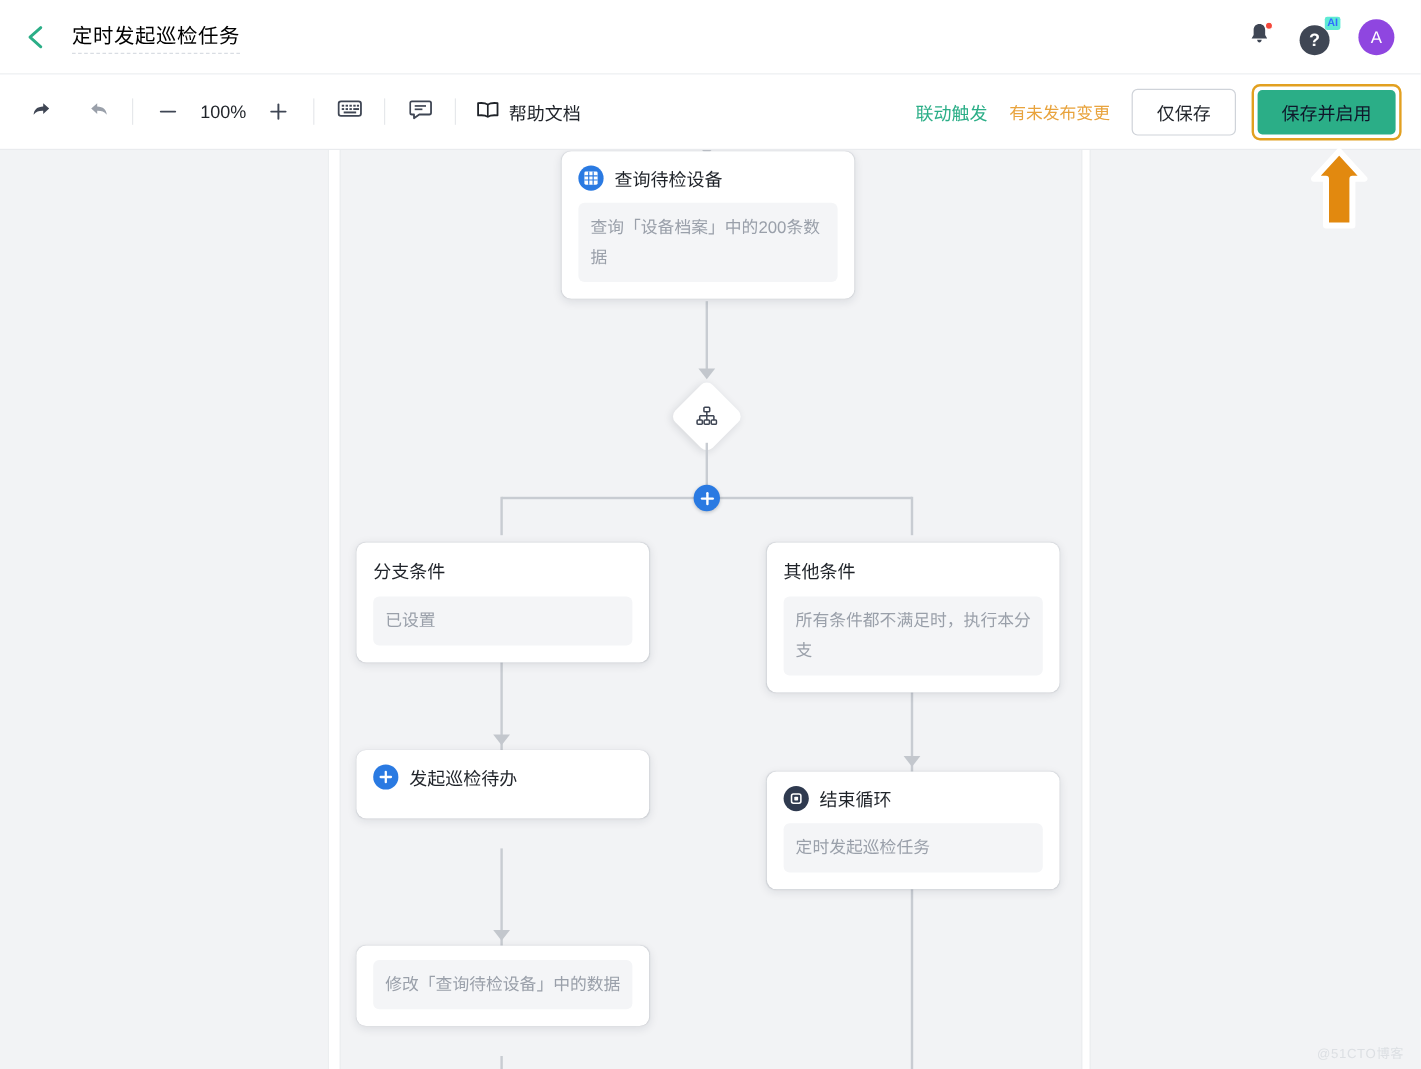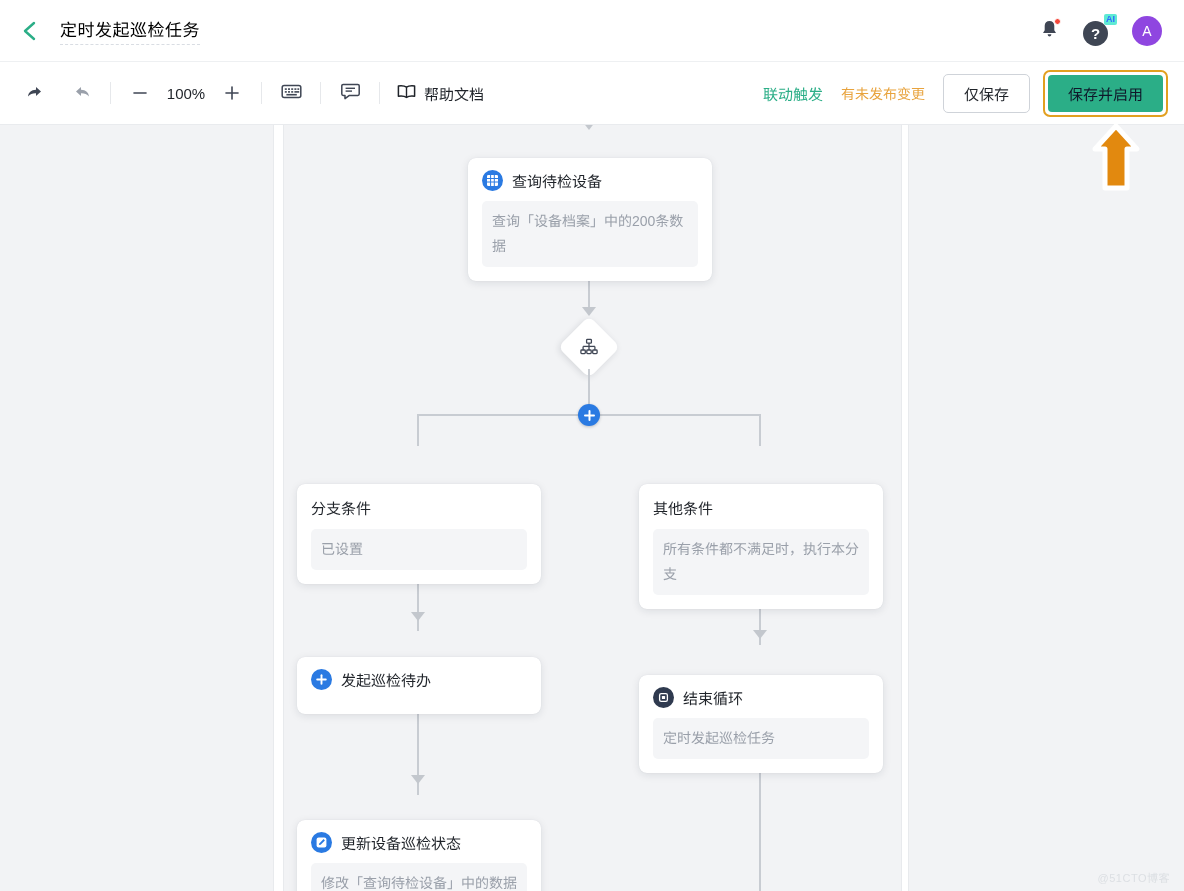--- a/index.html
+++ b/index.html
@@ -116,21 +116,20 @@
     position:absolute; width:0; height:0;
     border-left:7px solid transparent; border-right:7px solid transparent;
     border-top:9px solid #c3c7cd;
   }
 
   
   .node {
     position:absolute; background:#ffffff; border-radius:8px;
     box-shadow:0 2px 8px rgba(20,30,50,.10), 0 0 1px rgba(20,30,50,.12);
     padding:12px 14px 14px 14px;
-    margin-top:32px;
   }
   .node-head { display:flex; align-items:center; gap:9px; margin-bottom:10px; }
   .node-ico {
     width:21px; height:21px; border-radius:50%;
     display:flex; align-items:center; justify-content:center; flex:none;
   }
   .node-ico svg { display:block; }
   .node-title { font-size:15px; color:#1f2329; }
   .node-body {
     background:#f4f5f7; border-radius:5px; padding:8px 10px;
@@ -398,29 +397,20 @@
             <rect x="2.6" y="2.6" width="7.8" height="7.8" rx="1.6" fill="none" stroke="#fff" stroke-width="1.3"></rect>
             <rect x="4.9" y="4.9" width="3.2" height="3.2" rx="0.6" fill="#fff"></rect>
           </svg>
         </span>
         <span class="node-title">结束循环</span>
       </div>
       <div class="node-body">定时发起巡检任务</div>
     </div>
 
     <div class="node" style="left:297px; top:663px; width:244px;">
-      <div class="node-head">
-        <span class="node-ico" style="background:#2a7ae2;">
-          <svg width="13" height="13" viewBox="0 0 13 13">
-            <rect x="1.6" y="1.6" width="9.8" height="9.8" rx="2" fill="#fff"></rect>
-            <path d="M8.6 3.1 L9.9 4.4 L5.6 8.7 L3.9 9.1 L4.3 7.4 Z" fill="#2a7ae2"></path>
-          </svg>
-        </span>
-        <span class="node-title">更新设备巡检状态</span>
-      </div>
       <div class="node-body">修改「查询待检设备」中的数据</div>
     </div>
 
   </div>
 
   <div class="anno-arrow">
     <svg width="54" height="72" viewBox="0 0 54 72">
       <path d="M27 4 L48 27 L38 27 L38 66 L16 66 L16 27 L6 27 Z" fill="#e2890f" stroke="#ffffff" stroke-width="5" stroke-linejoin="round"></path>
     </svg>
   </div>

